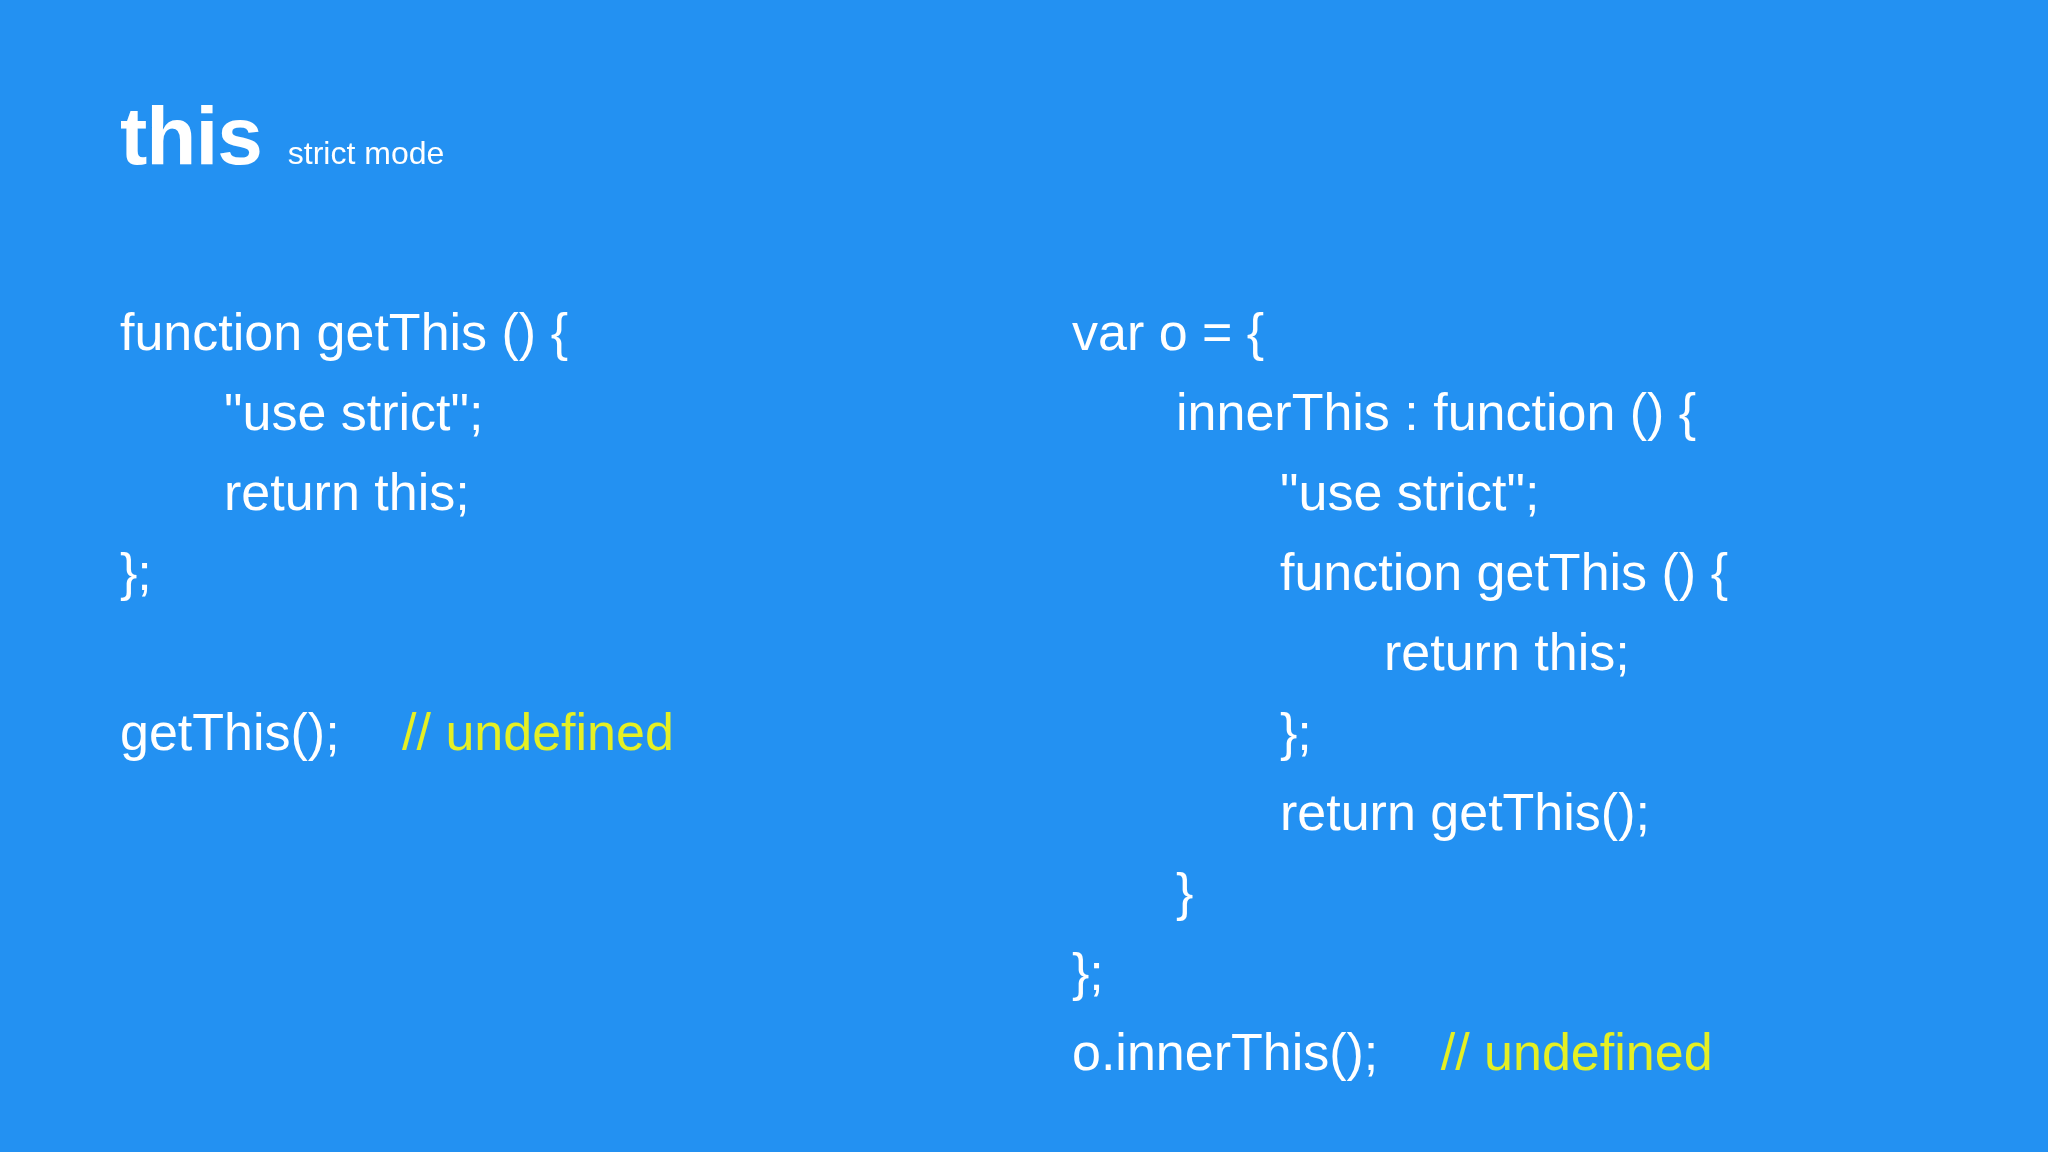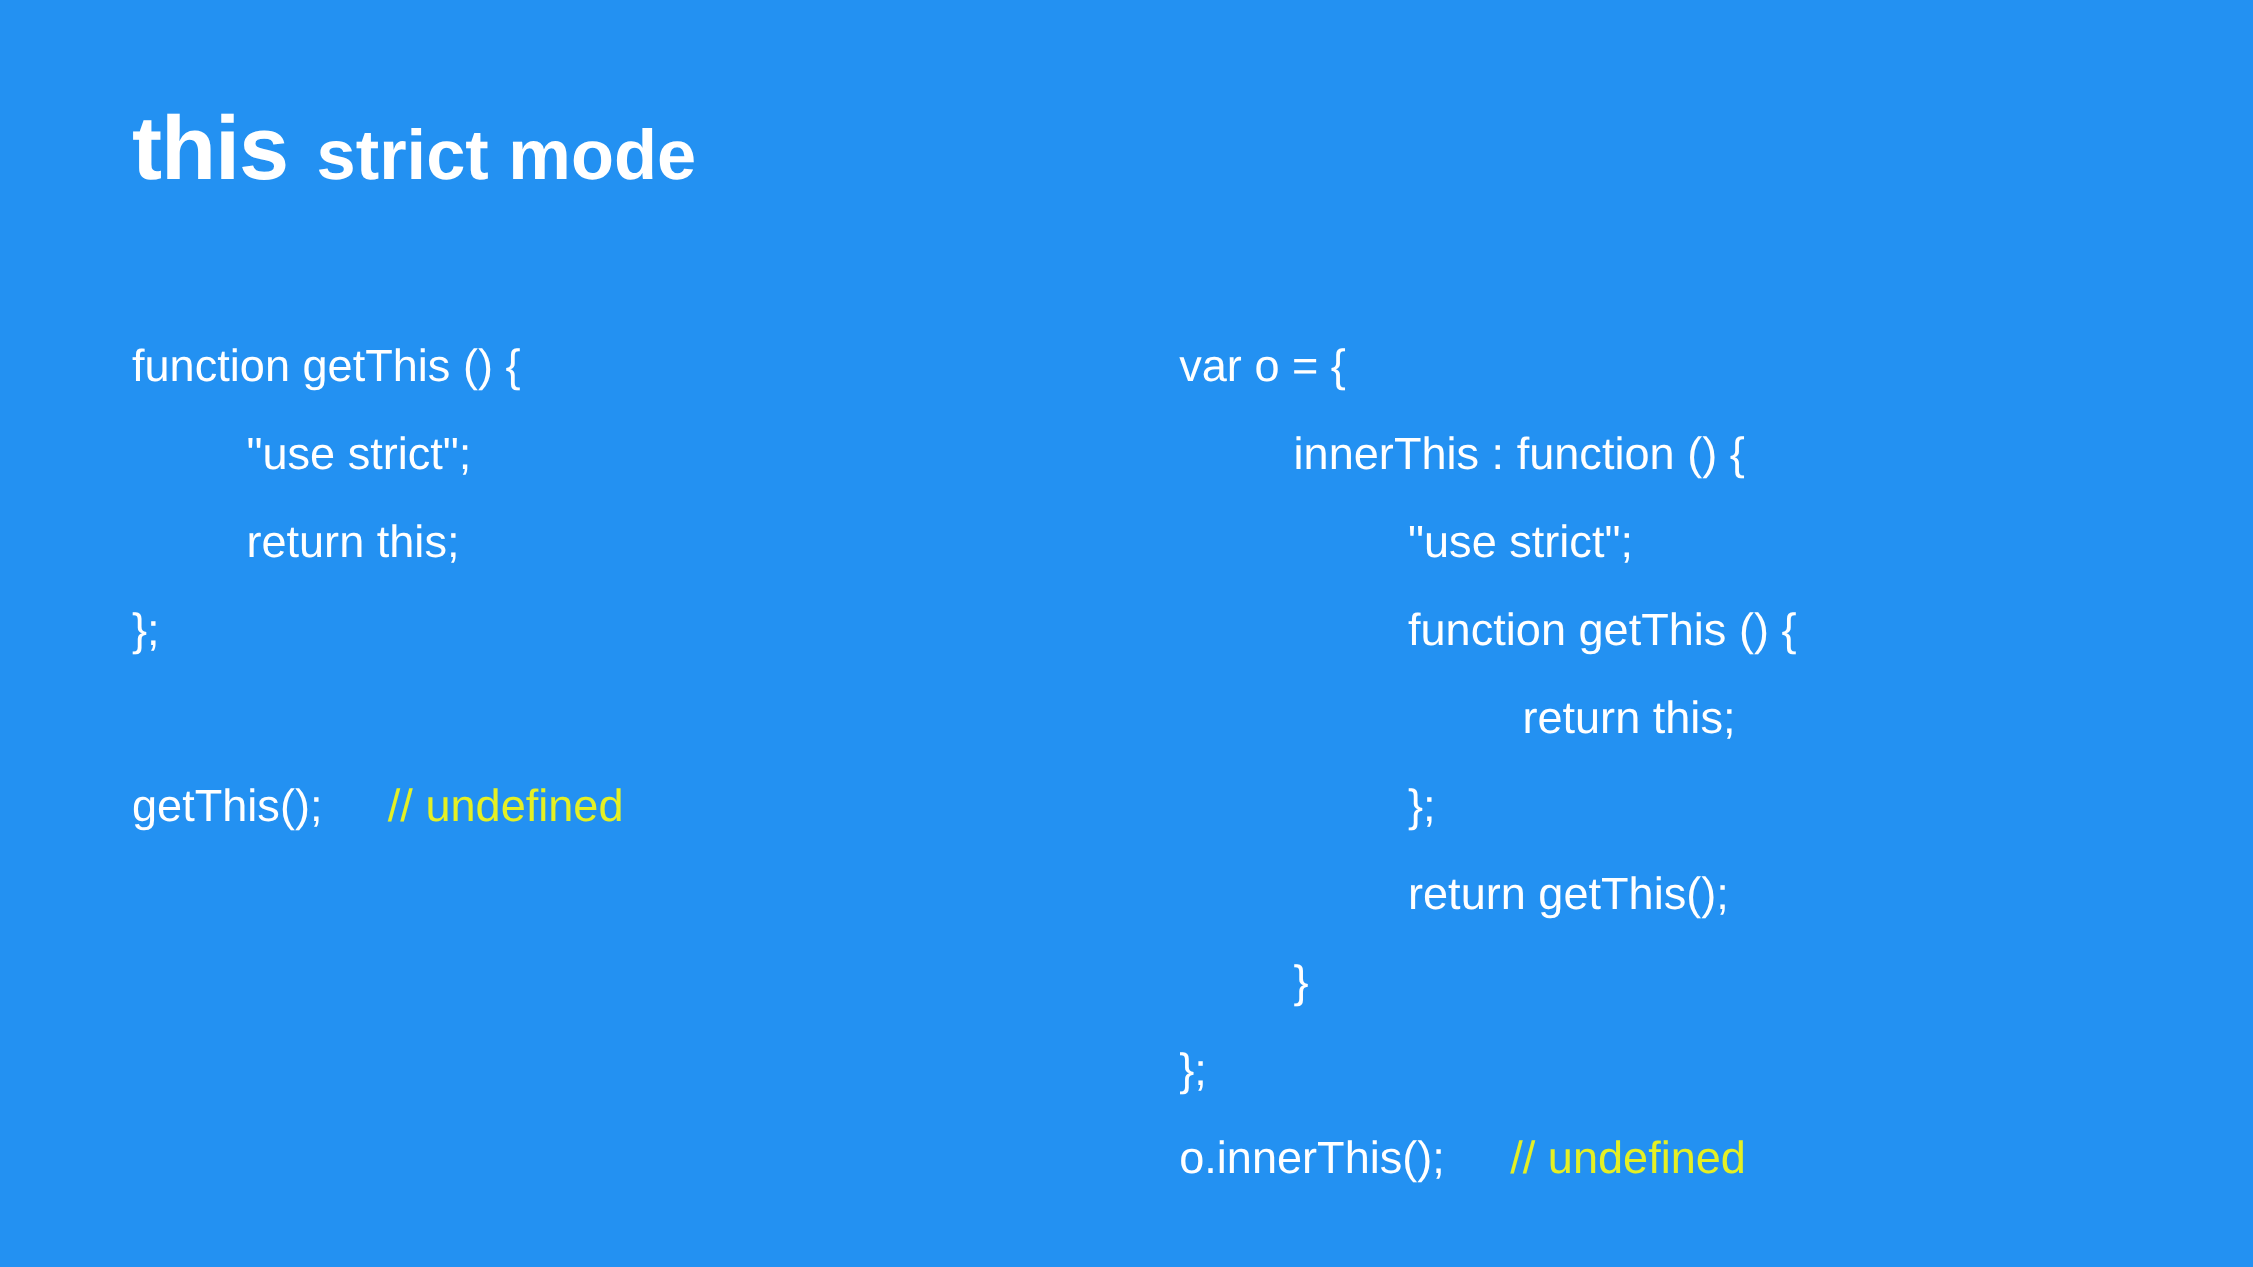--- a/index.html
+++ b/index.html
@@ -32,32 +32,32 @@
     white-space: nowrap;
   }
   .title-main {
     font-size: 82px;
     font-weight: bold;
     color: #ffffff;
     letter-spacing: -1px;
     line-height: 1;
   }
   .title-sub {
-    font-size: 64px;
-    font-weight: bold;
+    font-size: 32px;
+    font-weight: normal;
     color: #ffffff;
     margin-left: 26px;
     line-height: 1;
   }
 
   
   .code-col {
     position: absolute;
     top: 292px;
-    font-size: 41px;
+    font-size: 52px;
     line-height: 80px;
     color: #ffffff;
     white-space: pre;
   }
   .col-left  { left: 120px;  width: 820px; }
   .col-right { left: 1072px; width: 900px; }
 
   .code-line {
     white-space: pre;
     min-height: 80px;

